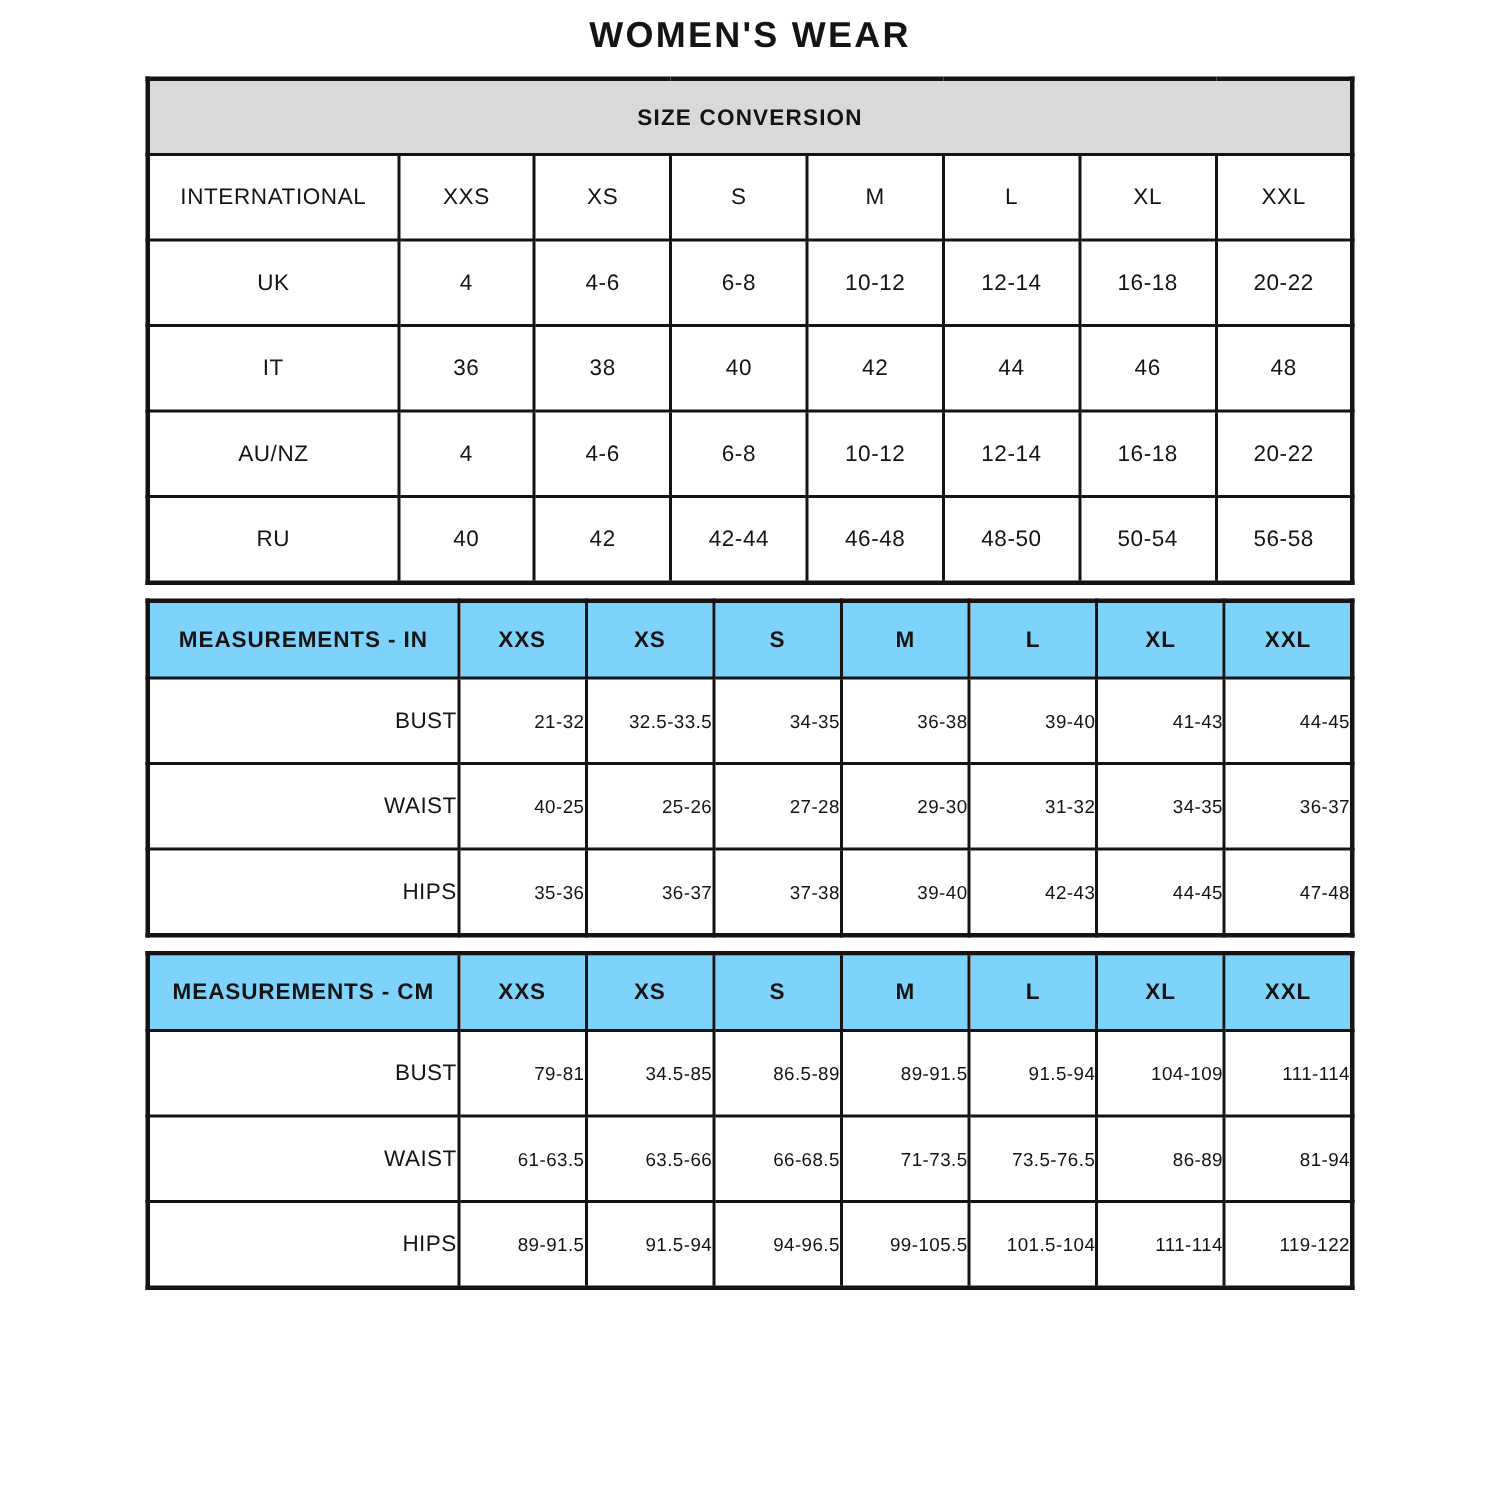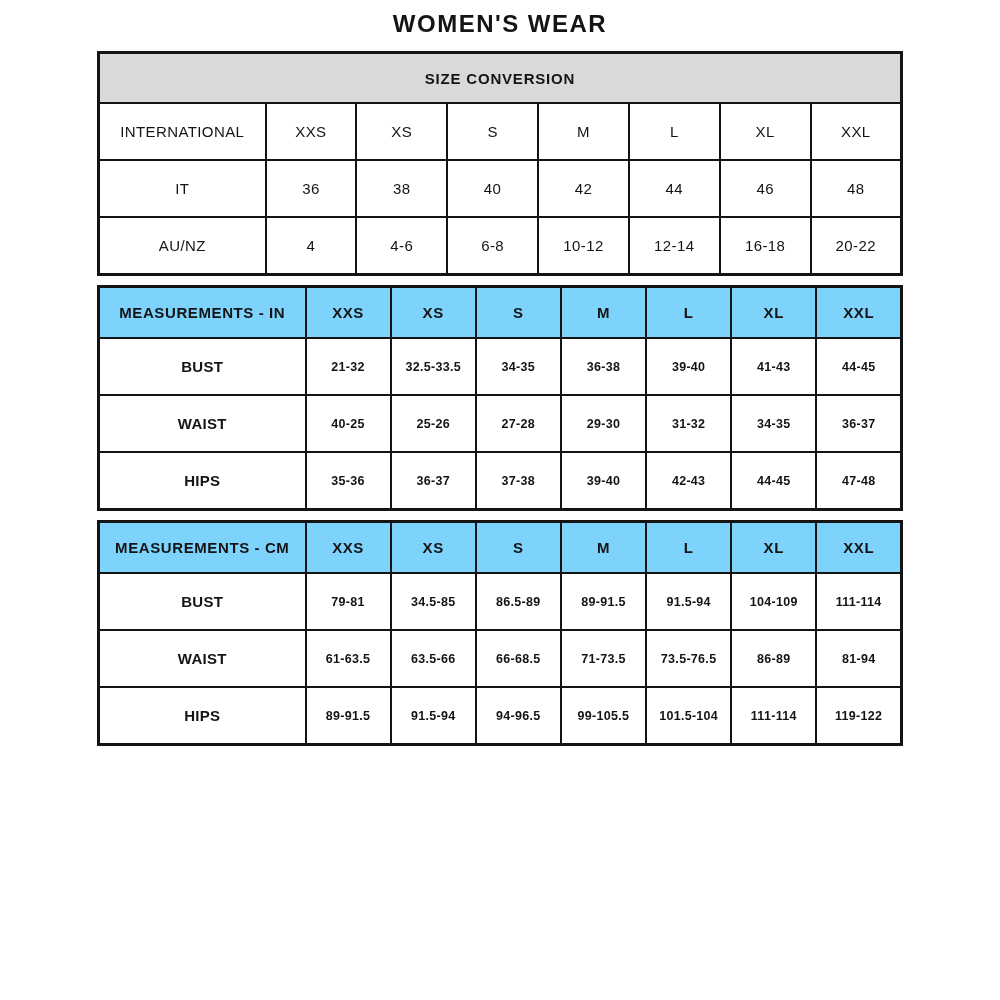--- a/index.html
+++ b/index.html
@@ -21,21 +21,21 @@
   .t1 .banner{
     background:#d9d9d9;height:48px;font-size:15px;font-weight:700;letter-spacing:.8px;
   }
   .t1 td, .t1 th.rowhead{height:55px;font-size:15px;font-weight:500;letter-spacing:.4px;}
   .t1 .col-first{width:167px;}
   
   .tm .col-first{width:207px;}
   .tm thead th{
     background:#7dd3fc;height:49px;font-size:15px;font-weight:700;letter-spacing:.6px;
   }
-  .tm td{height:55px;font-size:12.5px;font-weight:700;letter-spacing:.3px;}
+  .tm td{height:55px;font-size:12.5px;font-weight:400;letter-spacing:.3px;text-align:right;}
   .tm td.rowlabel{font-size:15px;}
 </style>
 </head>
 <body>
 
 <h1 class="page-title">WOMEN'S WEAR</h1>
 
 <table class="t1">
   <colgroup>
     <col class="col-first">
@@ -57,39 +57,59 @@
       <td>XS</td>
       <td>S</td>
       <td>M</td>
       <td>L</td>
       <td>XL</td>
       <td>XXL</td>
     </tr>
   </thead>
   <tbody>
     <tr>
+      <td class="rowlabel">UK</td>
+      <td>4</td>
+      <td>4-6</td>
+      <td>6-8</td>
+      <td>10-12</td>
+      <td>12-14</td>
+      <td>16-18</td>
+      <td>20-22</td>
+    </tr>
+    <tr>
       <td class="rowlabel">IT</td>
       <td>36</td>
       <td>38</td>
       <td>40</td>
       <td>42</td>
       <td>44</td>
       <td>46</td>
       <td>48</td>
     </tr>
     <tr>
       <td class="rowlabel">AU/NZ</td>
       <td>4</td>
       <td>4-6</td>
       <td>6-8</td>
       <td>10-12</td>
       <td>12-14</td>
       <td>16-18</td>
       <td>20-22</td>
     </tr>
+    <tr>
+      <td class="rowlabel">RU</td>
+      <td>40</td>
+      <td>42</td>
+      <td>42-44</td>
+      <td>46-48</td>
+      <td>48-50</td>
+      <td>50-54</td>
+      <td>56-58</td>
+    </tr>
   </tbody>
 </table>
 
 <div class="tbl-gap"></div>
 
 <table class="tm">
   <colgroup>
     <col class="col-first">
       <col>
       <col>

